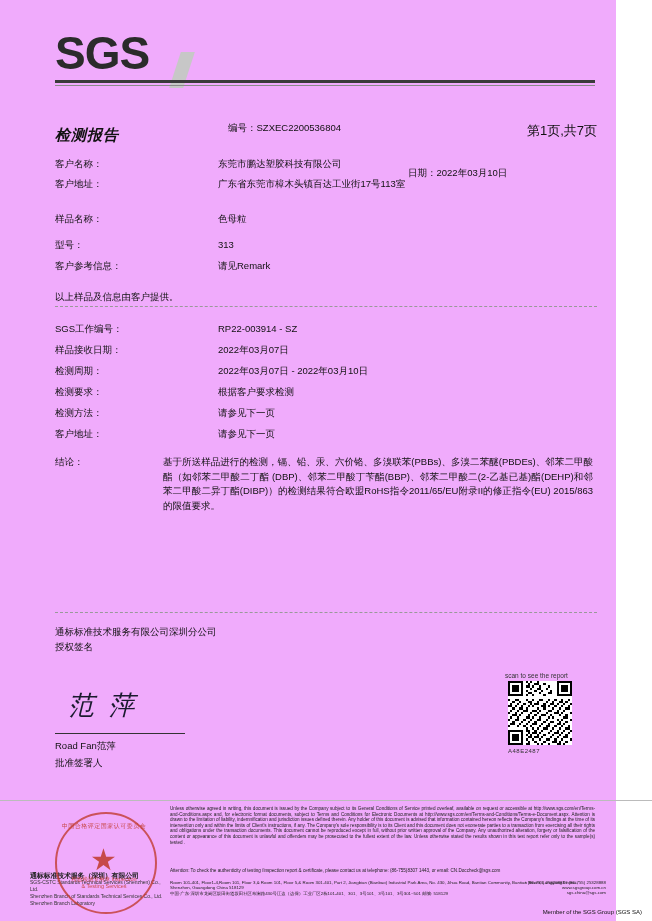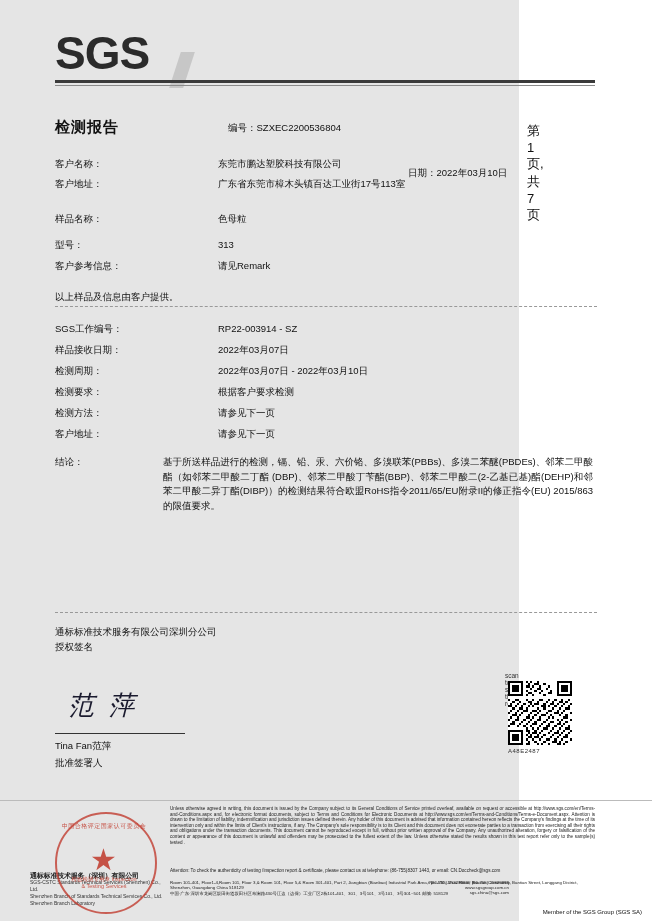--- a/index.html
+++ b/index.html
@@ -10,23 +10,23 @@
   body {
     width: 652px;
     height: 921px;
     font-family: "Liberation Sans", sans-serif;
     color: #1a1a1a;
     position: relative;
     overflow: hidden;
   }
   .page {
     position: relative;
-    width: 519px;
+    width: 616px;
     height: 921px;
-    background: #e5e5e5;
+    background: #f0abfc;
   }
 
   
   .logo-wrap {
     position: absolute;
     left: 55px;
     top: 30px;
     width: 560px;
   }
   .logo-text {
@@ -62,25 +62,26 @@
     width: 14px;
     height: 36px;
     background: #c7c7c7;
     transform: skewX(-18deg);
   }
 
   
   .report-title {
     position: absolute;
     left: 55px;
-    top: 118px;
+    top: 126px;
     font-size: 15px;
     font-weight: bold;
     color: #111;
     letter-spacing: 1px;
+    font-style: italic;
   }
   .hdr-no {
     position: absolute;
     left: 228px;
     top: 122px;
     font-size: 9.5px;
     color: #111;
   }
   .hdr-date {
     position: absolute;
@@ -401,21 +402,21 @@
     <span class="lbl">结论：</span>
   </div>
   <div class="concl-body">基于所送样品进行的检测，镉、铅、汞、六价铬、多溴联苯(PBBs)、多溴二苯醚(PBDEs)、邻苯二甲酸酯（如邻苯二甲酸二丁酯 (DBP)、邻苯二甲酸丁苄酯(BBP)、邻苯二甲酸二(2-乙基已基)酯(DEHP)和邻苯二甲酸二异丁酯(DIBP)）的检测结果符合欧盟RoHS指令2011/65/EU附录II的修正指令(EU) 2015/863的限值要求。</div>
 
   <div class="dashed" style="top:612px;"></div>
 
   <div class="sig-company">通标标准技术服务有限公司深圳分公司</div>
   <div class="sig-auth">授权签名</div>
   <div class="sig-script">范 萍</div>
   <div class="sig-line"></div>
-  <div class="sig-name">Tina Fan范萍</div>
+  <div class="sig-name">Road Fan范萍</div>
   <div class="sig-role">批准签署人</div>
 
   <div class="qr-caption">scan to see the report</div>
   <div class="qr-box">
     <svg viewBox="0 0 29 29" width="64" height="64" shape-rendering="crispEdges">
       <rect width="29" height="29" fill="#fff"></rect>
       <g fill="#000">
         <rect x="0" y="0" width="7" height="1"></rect>
           <rect x="0" y="6" width="7" height="1"></rect>
         <rect x="0" y="0" width="1" height="7"></rect>

